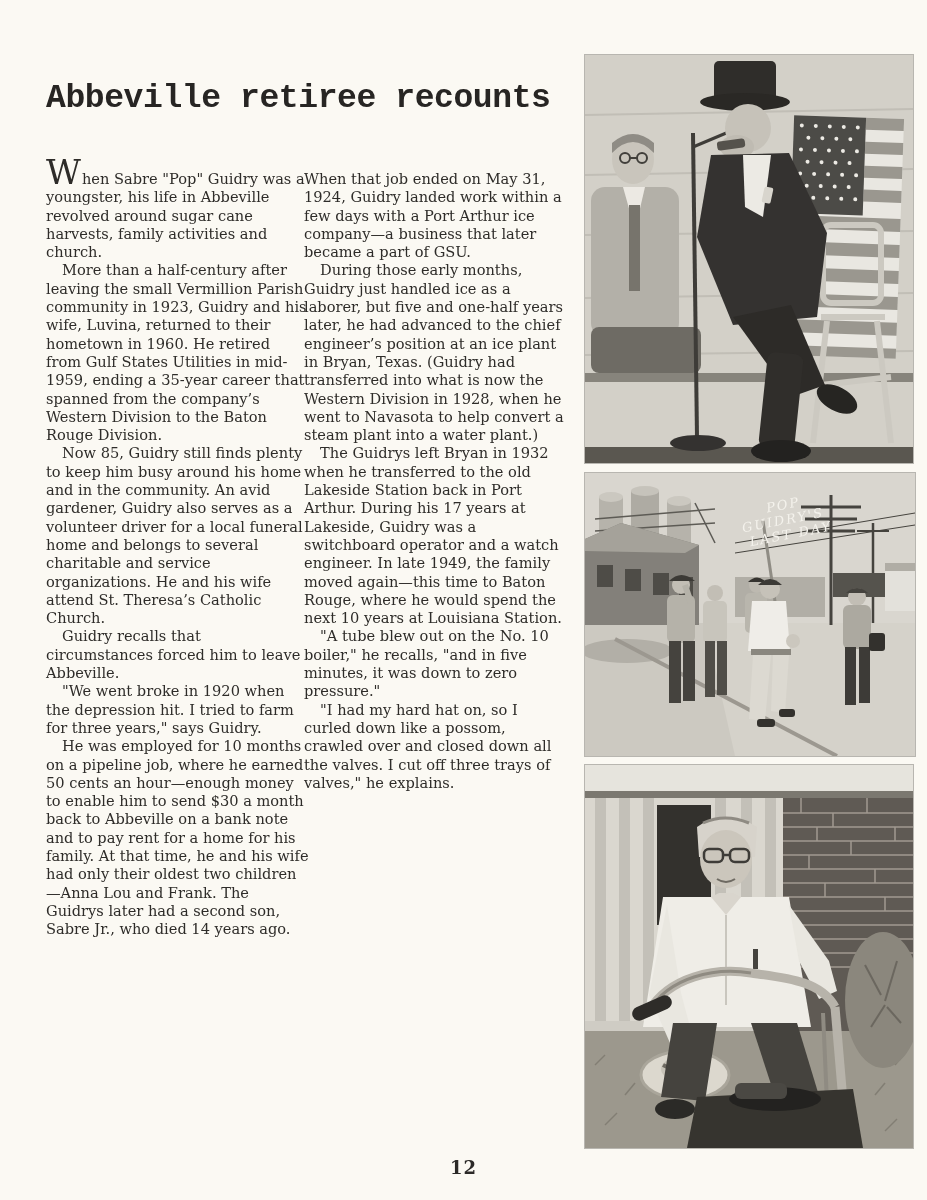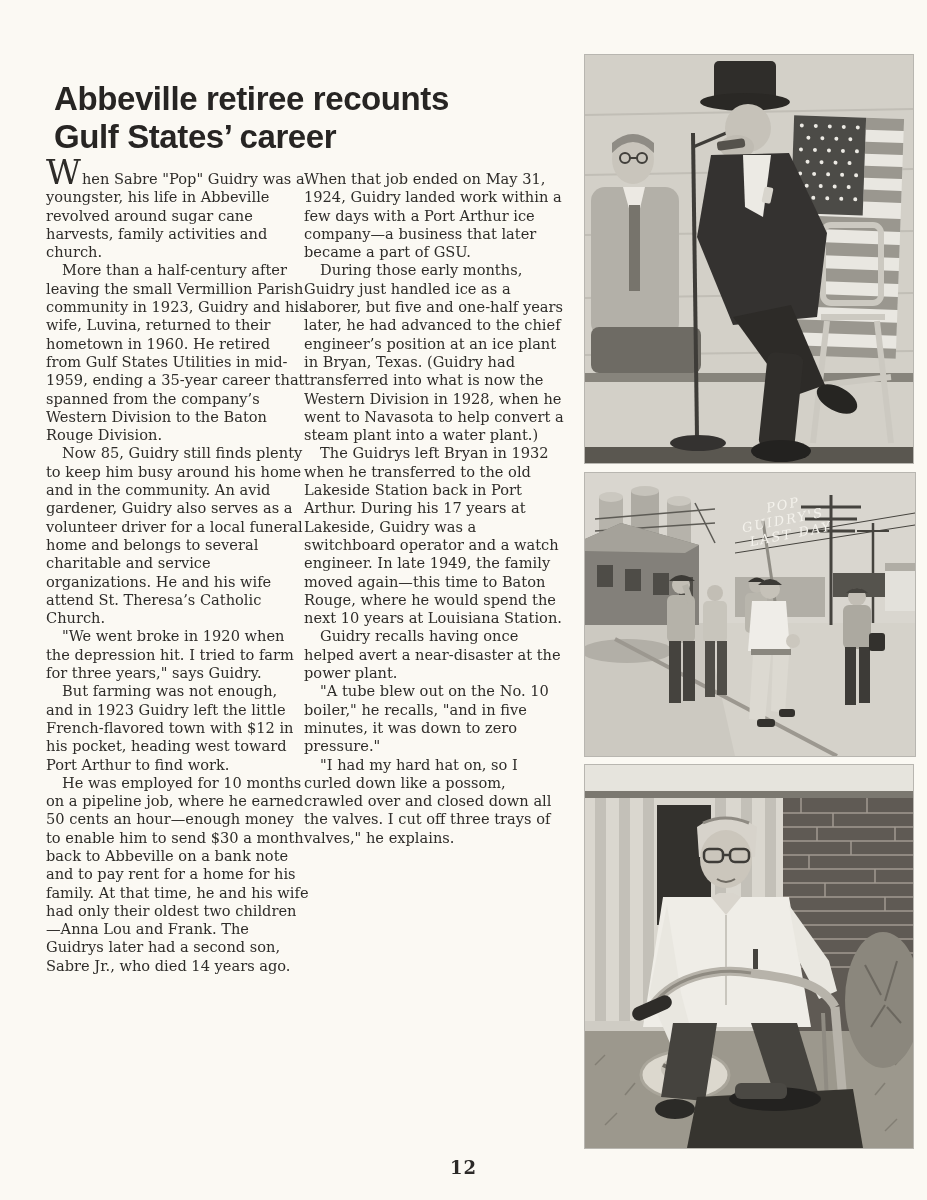--- a/index.html
+++ b/index.html
@@ -2,22 +2,22 @@
 <html><head>
 <meta charset="utf-8">
 <style>
   html,body{margin:0;padding:0;background:#e8e6e0;}
   .page{
     position:relative;width:927px;height:1200px;margin:0 auto;
     background:#fbf9f3;overflow:hidden;
     font-family:"DejaVu Serif",serif;color:#2e2c29;
   }
   .headline{
-    position:absolute;left:54px;top:58px;width:520px;
-    font-family:Liberation Sans, sans-serif;font-weight:bold;
+    position:absolute;left:46px;top:58px;width:520px;
+    font-family:Liberation Mono, monospace;font-weight:bold;
     font-size:33px;line-height:38px;letter-spacing:-0.4px;color:#272523;
   }
   .col{
     position:absolute;top:170px;width:263px;
     font-size:14.6px;line-height:18.3px;text-align:left;
   }
   .col1{left:46px;}
   .col2{left:304px;}
   .para{margin:0;text-indent:1.1em;}
   .para.first{text-indent:0;}
@@ -47,36 +47,35 @@
     position:absolute;left:0;top:1157px;width:927px;text-align:center;
     font-size:18px;font-weight:bold;letter-spacing:1px;color:#2b2927;
   }
 </style>
 </head>
 <body>
 
 <div class="page">
 
   <h1 class="headline"><span>Abbeville retiree recounts</span><br>
-  <span>Gulf States’ career</span></h1>
+  </h1>
 
   <div class="col col1">
     <p class="para first"><span class="initial">W</span><span>hen Sabre "Pop" Guidry was a youngster, his life in Abbeville revolved around sugar cane harvests, family activities and church.</span></p>
     <p class="para">More than a half-century after leaving the small Vermillion Parish community in 1923, Guidry and his wife, Luvina, returned to their hometown in 1960. He retired from Gulf States Utilities in mid-1959, ending a 35-year career that spanned from the company’s Western Division to the Baton Rouge Division.</p>
     <p class="para">Now 85, Guidry still finds plenty to keep him busy around his home and in the community. An avid gardener, Guidry also serves as a volunteer driver for a local funeral home and belongs to several charitable and service organizations. He and his wife attend St. Theresa’s Catholic Church.</p>
+    <p class="para">Guidry recalls that circumstances forced him to leave Abbeville.</p>
     <p class="para">"We went broke in 1920 when the depression hit. I tried to farm for three years," says Guidry.</p>
-    <p class="para">But farming was not enough, and in 1923 Guidry left the little French-flavored town with $12 in his pocket, heading west toward Port Arthur to find work.</p>
     <p class="para">He was employed for 10 months on a pipeline job, where he earned 50 cents an hour—enough money to enable him to send $30 a month back to Abbeville on a bank note and to pay rent for a home for his family. At that time, he and his wife had only their oldest two children—Anna Lou and Frank. The Guidrys later had a second son, Sabre Jr., who died 14 years ago.</p>
   </div>
 
   <div class="col col2">
     <p class="para first">When that job ended on May 31, 1924, Guidry landed work within a few days with a Port Arthur ice company—a business that later became a part of GSU.</p>
     <p class="para">During those early months, Guidry just handled ice as a laborer, but five and one-half years later, he had advanced to the chief engineer’s position at an ice plant in Bryan, Texas. (Guidry had transferred into what is now the Western Division in 1928, when he went to Navasota to help convert a steam plant into a water plant.)</p>
     <p class="para">The Guidrys left Bryan in 1932 when he transferred to the old Lakeside Station back in Port Arthur. During his 17 years at Lakeside, Guidry was a switchboard operator and a watch engineer. In late 1949, the family moved again—this time to Baton Rouge, where he would spend the next 10 years at Louisiana Station.</p>
-    <p class="para">Guidry recalls having once helped avert a near-disaster at the power plant.</p>
     <p class="para">"A tube blew out on the No. 10 boiler," he recalls, "and in five minutes, it was down to zero pressure."</p>
     <p class="para">"I had my hard hat on, so I curled down like a possom, crawled over and closed down all the valves. I cut off three trays of valves," he explains.</p>
   </div>
 
   <div class="photo photo1">
     <svg viewBox="0 0 328 408">
       <rect x="0" y="0" width="328" height="408" fill="#d3d0c8"></rect>
       <g stroke="#c1beb6" stroke-width="2">
         <line x1="0" y1="60" x2="328" y2="54"></line>
           <line x1="0" y1="120" x2="328" y2="114"></line>

